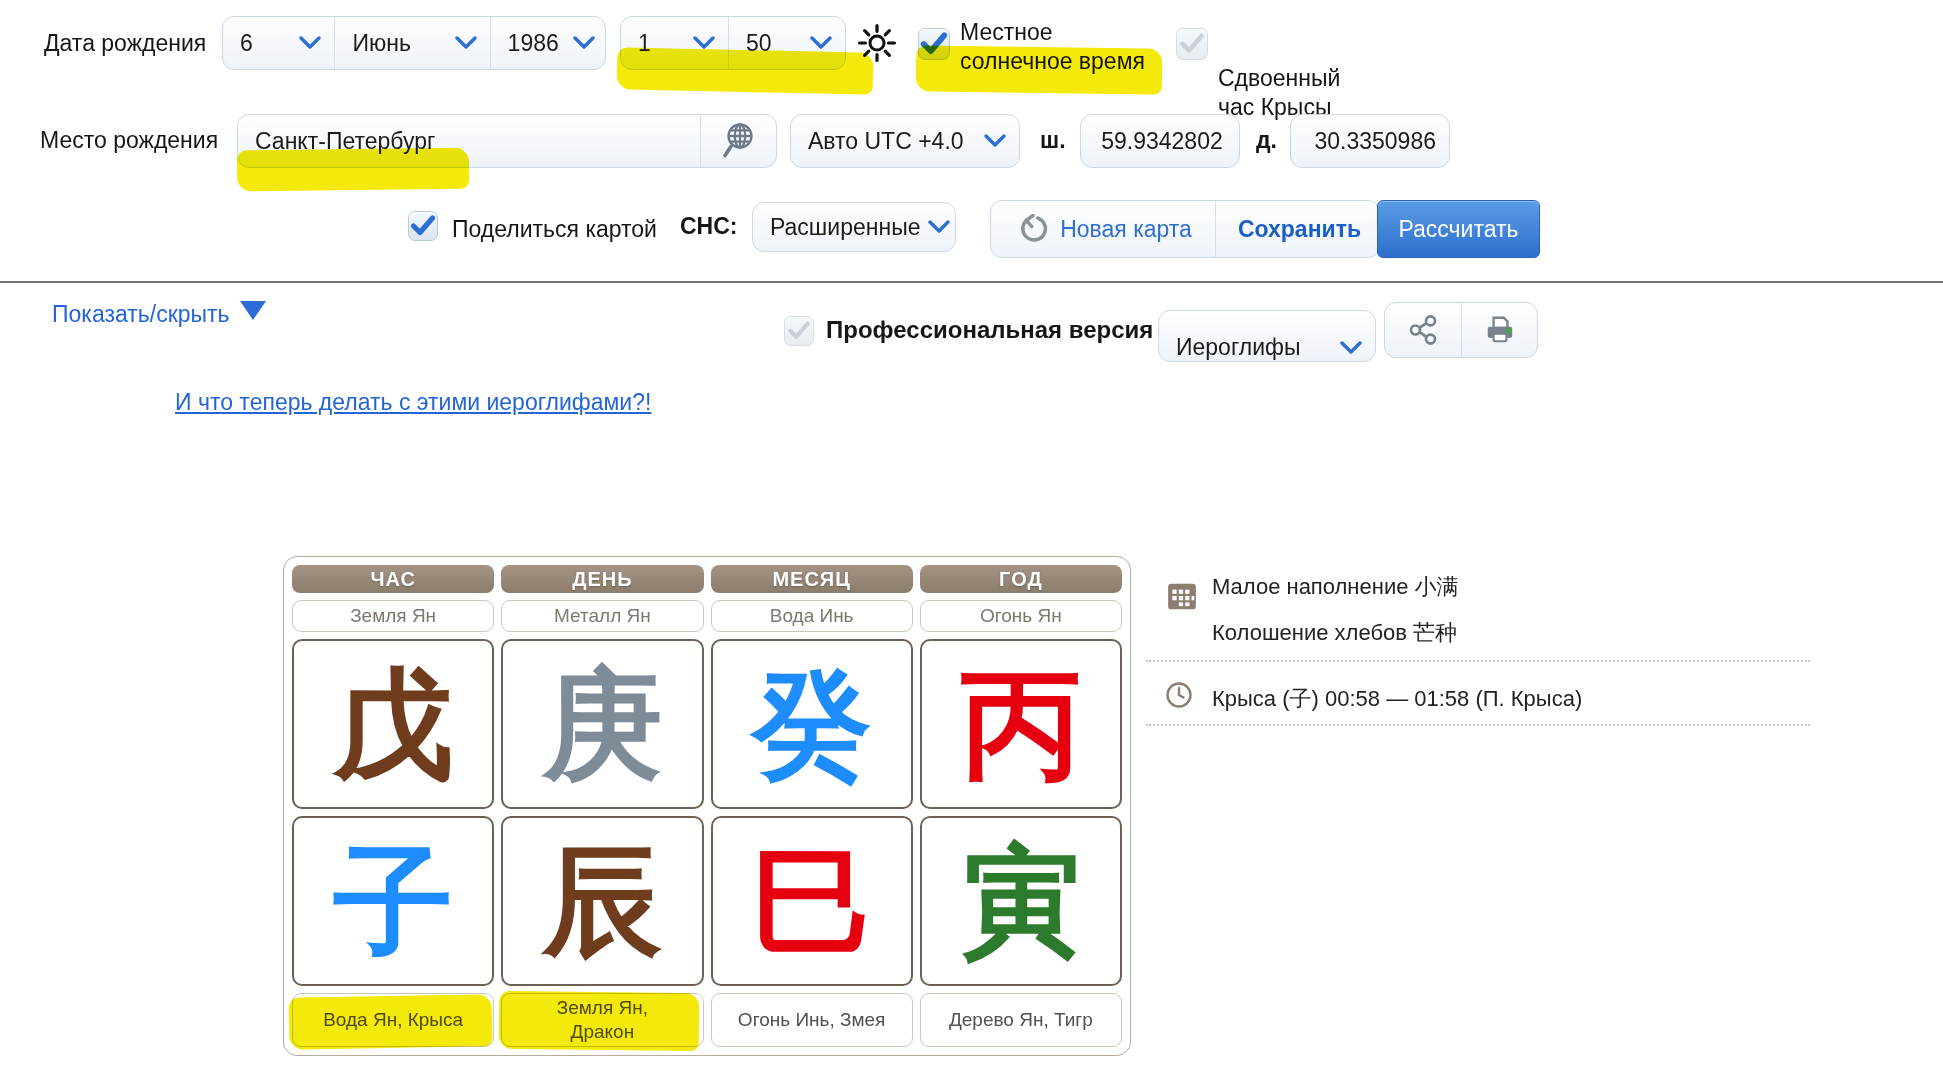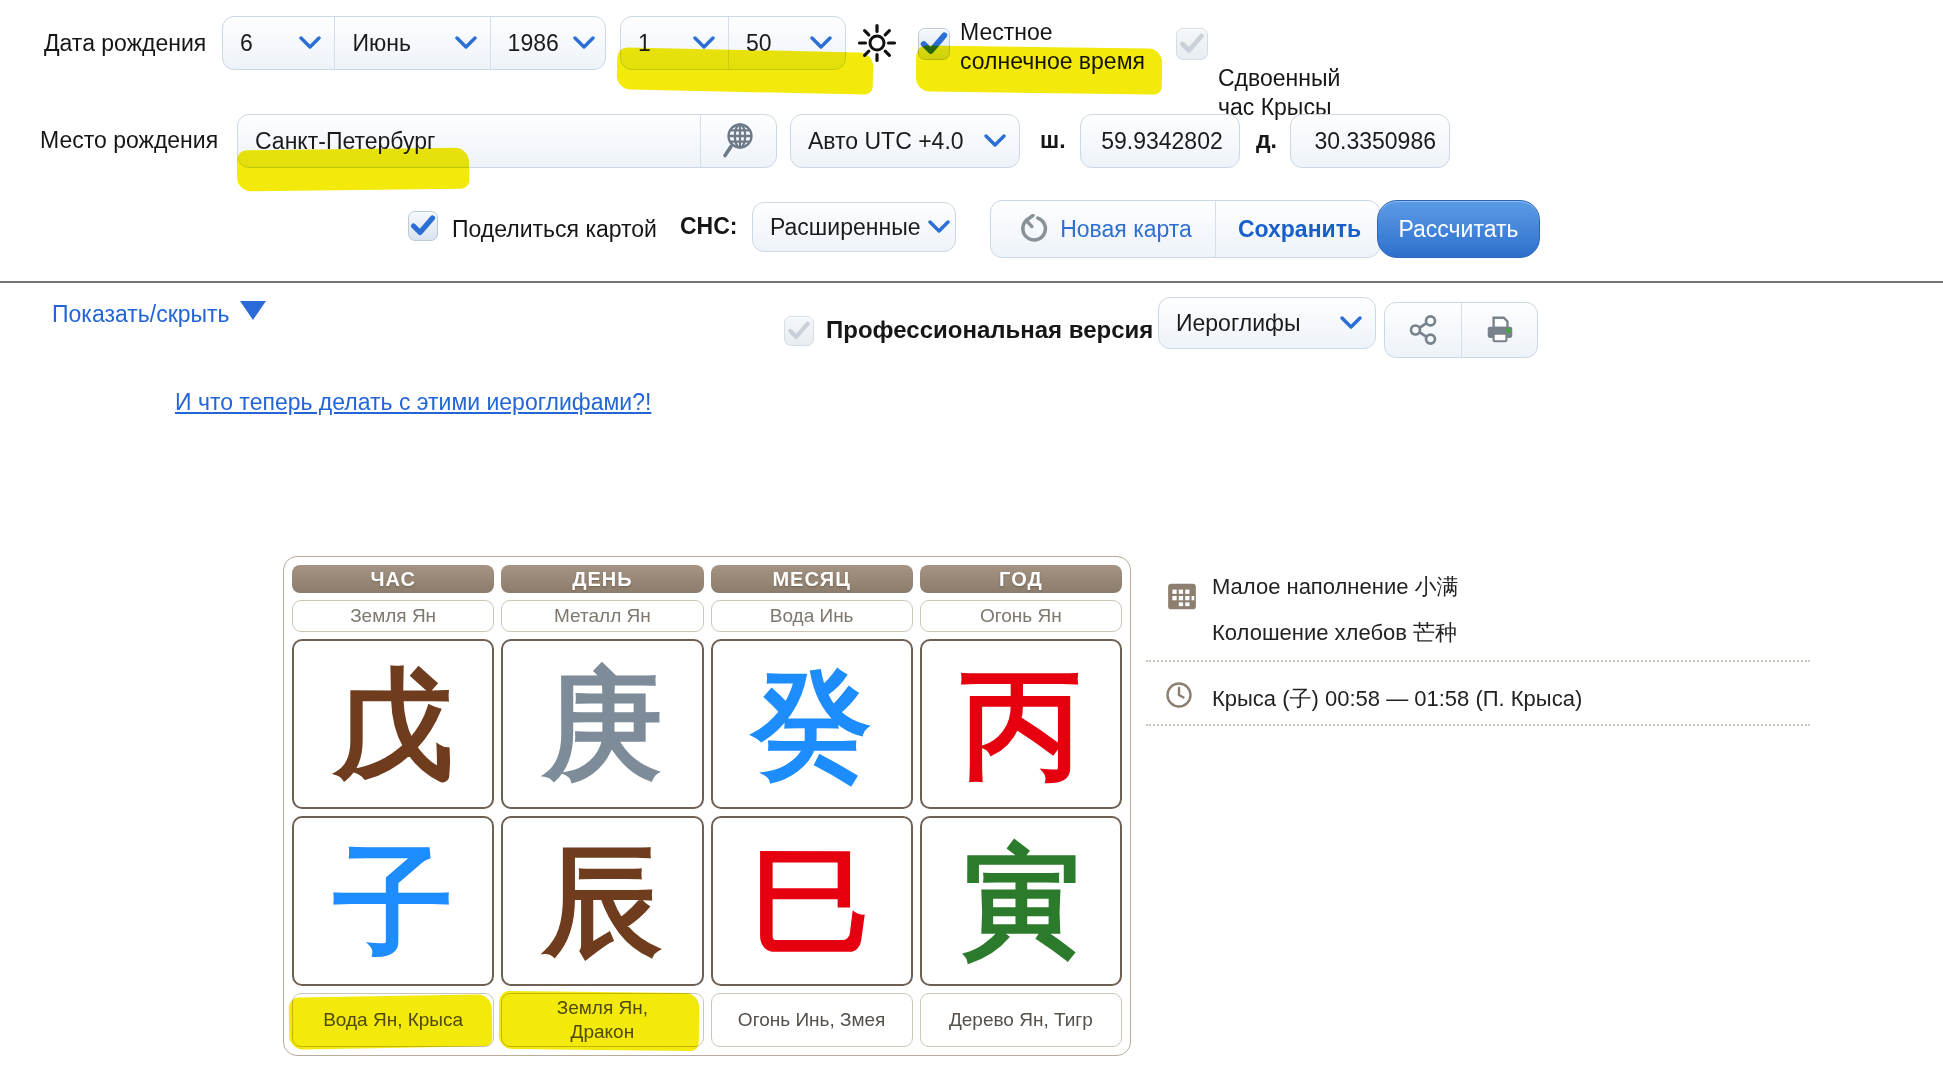--- a/index.html
+++ b/index.html
@@ -17,21 +17,21 @@
   .chev{flex:0 0 auto;margin-left:8px;}
   .checkbox{position:absolute;width:30px;height:30px;border-radius:7px;border:1px solid #bcc9d8;
     background:linear-gradient(180deg,#f5f9fd,#d9e4ef);display:flex;align-items:center;justify-content:center;
     box-shadow:inset 0 1px 0 rgba(255,255,255,.9);cursor:pointer;}
   .checkbox.disabled{border-color:#d6dce2;background:linear-gradient(180deg,#f4f7fa,#e8edf1);}
   .hl{position:absolute;background:#f3ea0b;mix-blend-mode:multiply;pointer-events:none;
     border-radius:10px 14px 8px 14px;}
   .blue-link{color:#2465d6;cursor:pointer;}
   .divider{position:absolute;left:0;top:281px;width:1943px;height:2px;background:#757575;}
   .btn-blue{position:absolute;display:flex;align-items:center;justify-content:center;
-    background:linear-gradient(180deg,#5b9ce7,#2e6fcd);border:1px solid #2a63bb;border-radius:20px;
+    background:linear-gradient(180deg,#5b9ce7,#2e6fcd);border:1px solid #2a63bb;border-radius:6px;
     color:#fff;font-size:23px;box-sizing:border-box;cursor:pointer;box-shadow:inset 0 1px 0 rgba(255,255,255,.35);}
   
   #bazi-table{position:absolute;left:283px;top:556px;width:848px;height:500px;background:#fff;
     border:1px solid #b8ab9c;border-radius:14px;box-sizing:border-box;padding:8px;
     display:grid;grid-template-columns:repeat(4,1fr);grid-template-rows:28px 32px 170px 170px 1fr;gap:7px;}
   .hdr-pill{background:linear-gradient(180deg,#a59484,#8c7c6b);border-radius:8px;color:#fff;
     font-weight:bold;font-size:20px;letter-spacing:1px;display:flex;align-items:center;justify-content:center;
     text-shadow:0 1px 2px rgba(0,0,0,.25);}
   .elem-pill{background:#fff;border:1px solid #cdc5ba;border-radius:9px;color:#7e786e;font-size:19px;
     display:flex;align-items:center;justify-content:center;}
@@ -202,21 +202,21 @@
     <span style="display:inline-block;width:0;height:0;margin-left:10px;border-left:13px solid transparent;border-right:13px solid transparent;border-top:19px solid #2b6bd8;"></span>
   </div>
 
   <div class="checkbox disabled" style="left:784px;top:316px;width:28px;height:28px;">
     <svg width="22" height="20" viewBox="0 0 24 22">
       <polyline points="2.5,11 9,17.5 21.5,3" fill="none" stroke="#cad0d7" stroke-width="4.6" stroke-linecap="round" stroke-linejoin="round"></polyline>
     </svg>
   </div>
   <div class="lbl bold" style="left:826px;top:316px;font-size:24px;">Профессиональная версия</div>
 
-  <div class="pillgroup" style="left:1158px;top:297px;width:218px;height:52px;">
+  <div class="pillgroup" style="left:1158px;top:310px;width:218px;height:52px;align-items:flex-end;">
     <div class="seg" style="flex:1;">
       <span class="txt">Иероглифы</span>
       <svg class="chev" width="22" height="14" viewBox="0 0 22 14">
           <polyline points="2,2 11,11 20,2" fill="none" stroke="#2b6fd4" stroke-width="3.4" stroke-linecap="round" stroke-linejoin="round"></polyline>
         </svg>
     </div>
   </div>
 
   <div class="pillgroup" style="left:1384px;top:302px;width:154px;height:56px;">
     <div class="seg" style="width:77px;justify-content:center;padding:0;">

